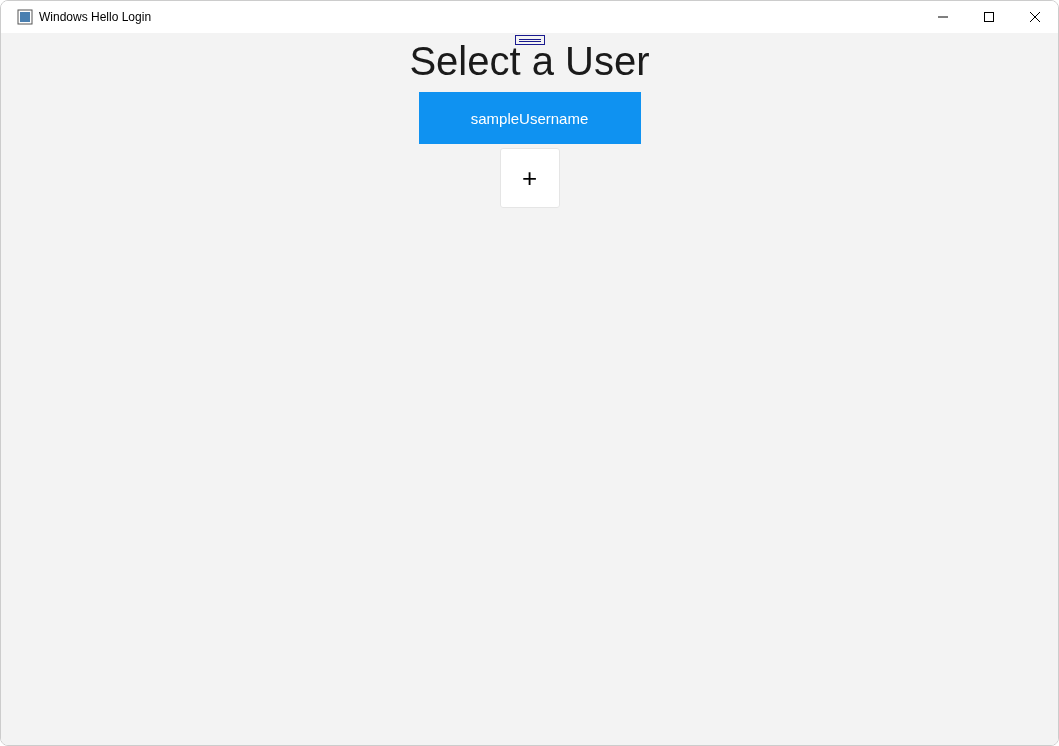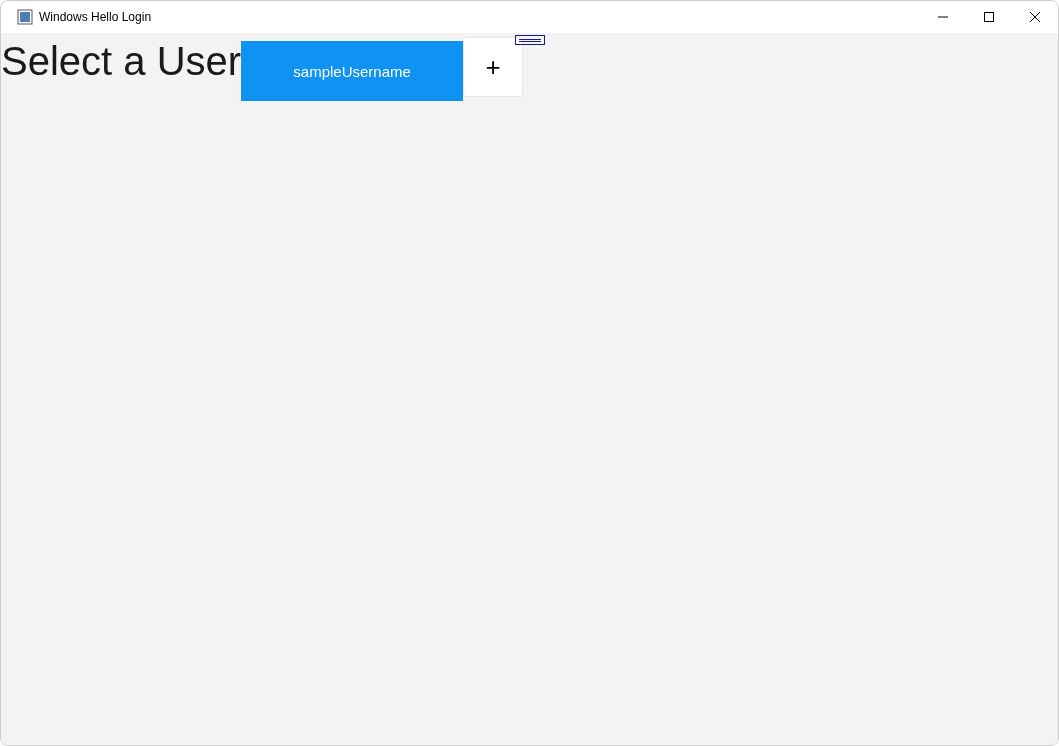--- a/index.html
+++ b/index.html
@@ -65,20 +65,22 @@
       display: flex;
       align-items: center;
       justify-content: center;
       cursor: pointer;
     }
     
     .content-area {
       flex: 1;
       background: #f3f3f3;
       display: flex;
+      flex-direction: column;
+      align-items: center;
       padding-top: 0;
       position: relative;
     }
     
     .focus-indicator {
       position: absolute;
       top: 2px;
       left: 50%;
       transform: translateX(-50%);
       width: 30px;
@@ -99,21 +101,21 @@
     .page-title {
       font-size: 40px;
       font-weight: 400;
       color: #1a1a1a;
       margin-top: 6px;
     }
     
     .user-button {
       margin-top: 8px;
       width: 222px;
-      height: 60px;
+      height: 52px;
       background: #0f92f1;
       color: #ffffff;
       border: none;
       font-size: 15px;
       font-family: inherit;
       cursor: pointer;
       display: flex;
       align-items: center;
       justify-content: center;
     }

